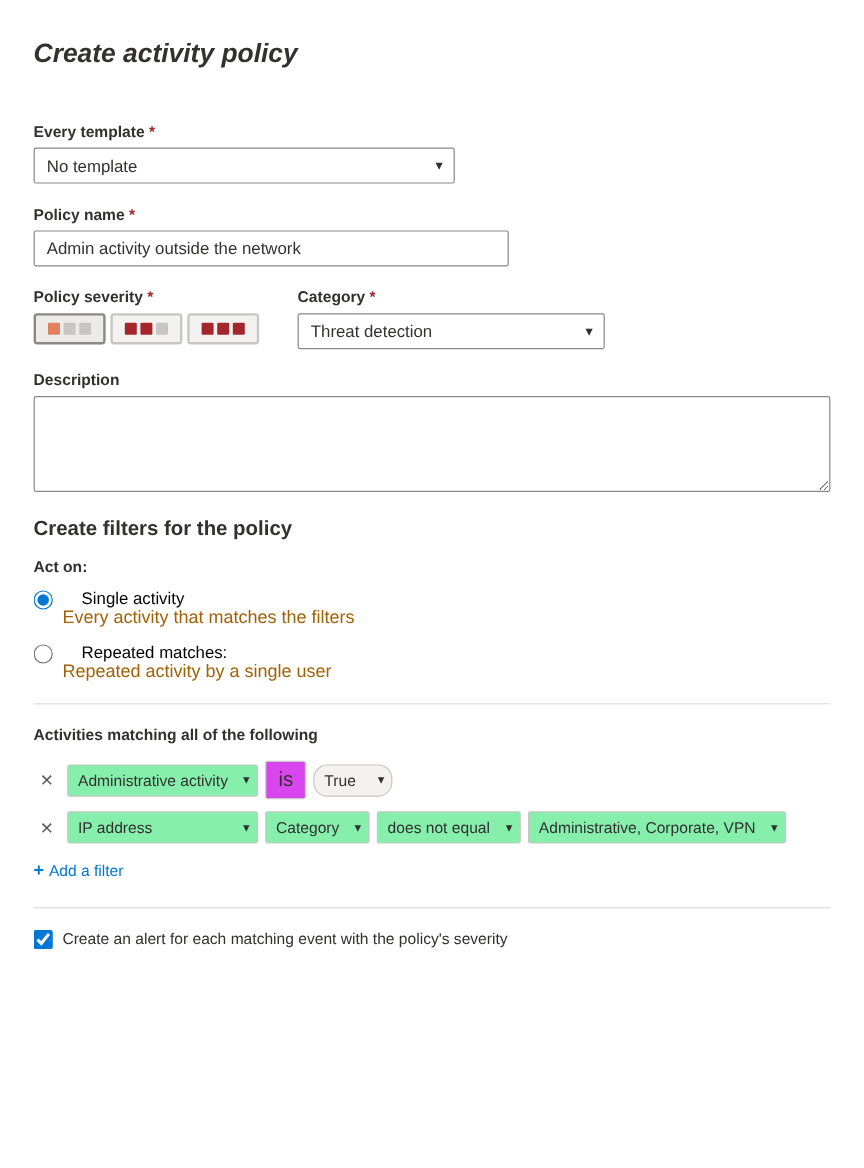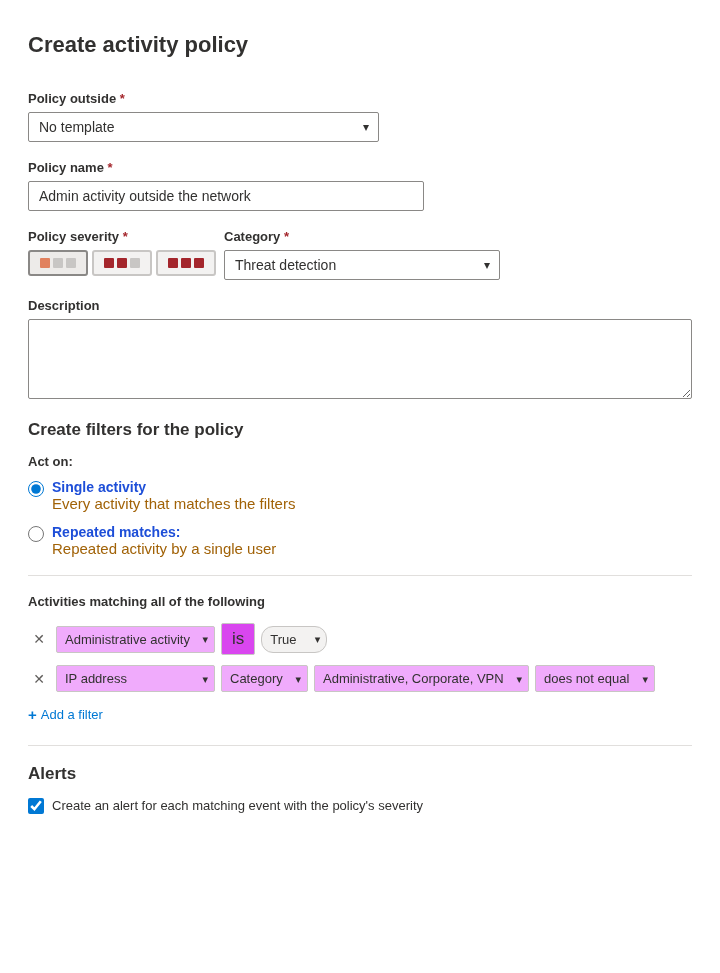--- a/index.html
+++ b/index.html
@@ -7,21 +7,22 @@
       font-family: -apple-system, BlinkMacSystemFont, 'Segoe UI', sans-serif;
       background: #fff;
       color: #323130;
       font-size: 14px;
       padding: 32px 28px;
       max-width: 720px;
     }
     h1 {
       font-size: 22px;
       font-weight: 700;
-      margin-bottom: 33px;
+      margin-bottom: 44px;
+      font-style: italic;
     }
     .field-group {
       margin-bottom: 18px;
     }
     .field-label {
       font-size: 13px;
       font-weight: 600;
       margin-bottom: 6px;
       display: block;
     }
@@ -58,21 +59,21 @@
       pointer-events: none;
       color: #323130;
       font-size: 12px;
     }
     .policy-name-input {
       width: 396px;
     }
     .severity-category-row {
       display: flex;
       align-items: flex-start;
-      gap: 8px;
+      gap: 32px;
       margin-bottom: 18px;
       justify-content: flex-end;
     }
     .severity-group {
       flex-shrink: 0;
     }
     .category-group {
       flex: 1;
     }
     .severity-buttons {
@@ -98,21 +99,21 @@
       width: 10px;
       height: 10px;
       border-radius: 1px;
       display: inline-block;
     }
     .dot-orange { background: #d83b01; opacity: 0.6; }
     .dot-gray { background: #c8c6c4; }
     .dot-red { background: #a4262c; }
     .dot-red-full { background: #a4262c; }
     .category-select {
-      width: 276px;
+      width: 256px;
       appearance: none;
       -webkit-appearance: none;
       padding-right: 28px;
     }
     textarea.description-field {
       width: 100%;
       height: 80px;
       resize: vertical;
       font-size: 14px;
     }
@@ -135,22 +136,23 @@
     }
     .radio-option input[type="radio"] {
       margin-top: 2px;
       accent-color: #0078d4;
       width: 16px;
       height: 16px;
       flex-shrink: 0;
     }
     .radio-text .radio-title {
       font-size: 14px;
-      font-weight: 700;
-      color: #1d4ed8;
+      font-weight: 400;
+      color: #000000;
+      margin-left: 16px;
     }
     .radio-text .radio-desc {
       font-size: 15px;
       color: #a16207;
     }
     .divider {
       border: none;
       border-top: 1px solid #e1dfdd;
       margin: 18px 0;
     }
@@ -181,21 +183,21 @@
       justify-content: center;
       width: 22px;
       height: 22px;
     }
     .filter-select {
       appearance: none;
       -webkit-appearance: none;
       padding: 5px 24px 5px 8px;
       border: 1px solid #c8c6c4;
       border-radius: 2px;
-      background: #f0abfc;
+      background: #86efac;
       font-size: 13px;
       color: #323130;
       cursor: pointer;
     }
     .filter-select-wrapper {
       position: relative;
       display: inline-block;
     }
     .filter-select-wrapper::after {
       content: '▾';
@@ -261,21 +263,21 @@
       font-size: 13px;
       color: #323130;
     }
   </style>
 </head>
 <body>
 
 <h1>Create activity policy</h1>
 
 <div class="field-group">
-  <span class="field-label required">Policy outside</span>
+  <span class="field-label required">Every template</span>
   <div class="select-wrapper">
     <select class="template-select">
       <option>No template</option>
       <option>Template 1</option>
       <option>Template 2</option>
     </select>
   </div>
 </div>
 
 <div class="field-group">
@@ -382,41 +384,40 @@
     </div>
     <div class="filter-select-wrapper">
       <select class="filter-select">
         <option>Category</option>
         <option>Type</option>
         <option>Country</option>
       </select>
     </div>
     <div class="filter-select-wrapper">
       <select class="filter-select">
+        <option>does not equal</option>
+        <option>equals</option>
+        <option>contains</option>
+      </select>
+    </div>
+    <div class="filter-select-wrapper">
+      <select class="filter-select">
         <option>Administrative, Corporate, VPN</option>
         <option>Corporate</option>
         <option>VPN</option>
-      </select>
-    </div>
-    <div class="filter-select-wrapper">
-      <select class="filter-select">
-        <option>does not equal</option>
-        <option>equals</option>
-        <option>contains</option>
       </select>
     </div>
   </div>
 
   <button class="add-filter-btn">
     <span style="font-size:15px; font-weight:700;">+</span>
     <span>Add a filter</span>
   </button>
 </div>
 
 <hr class="divider">
 
 <div class="alerts-section">
-  <div class="alerts-title">Alerts</div>
   <div class="checkbox-row">
     <input type="checkbox" checked="" style="">
     <span class="checkbox-label">Create an alert for each matching event with the policy's severity</span>
   </div>
 </div>
 
 </body></html>

